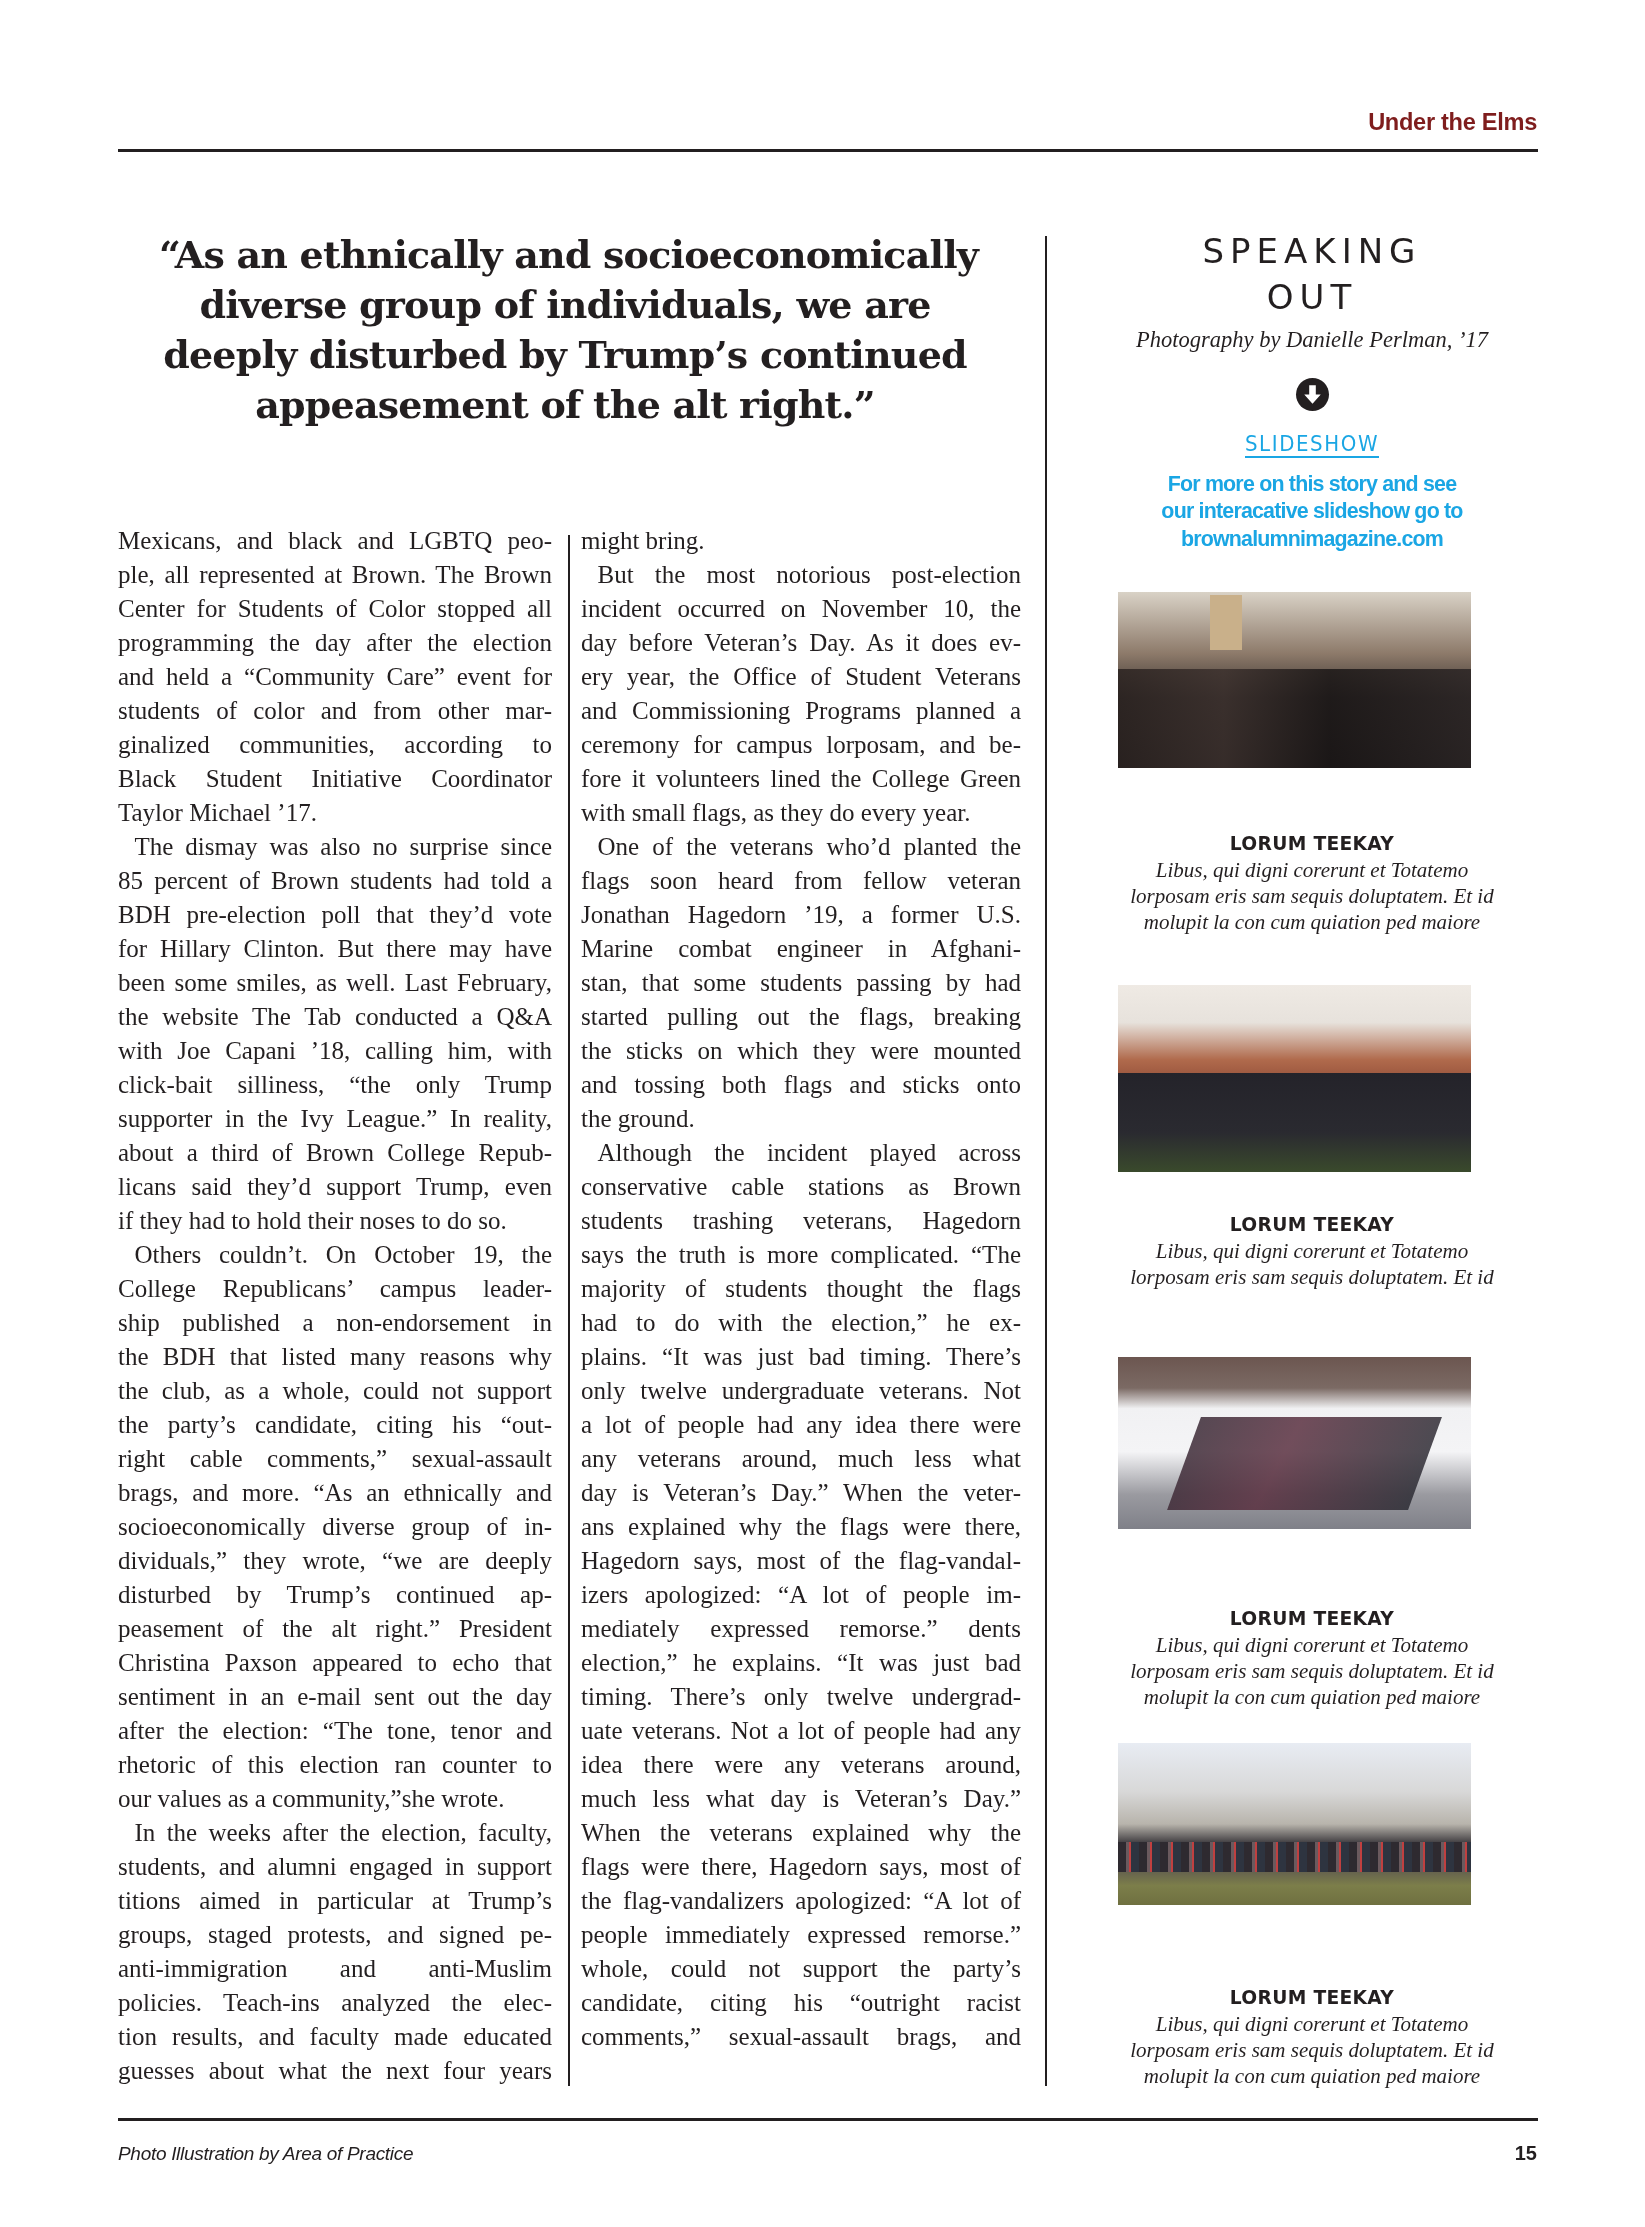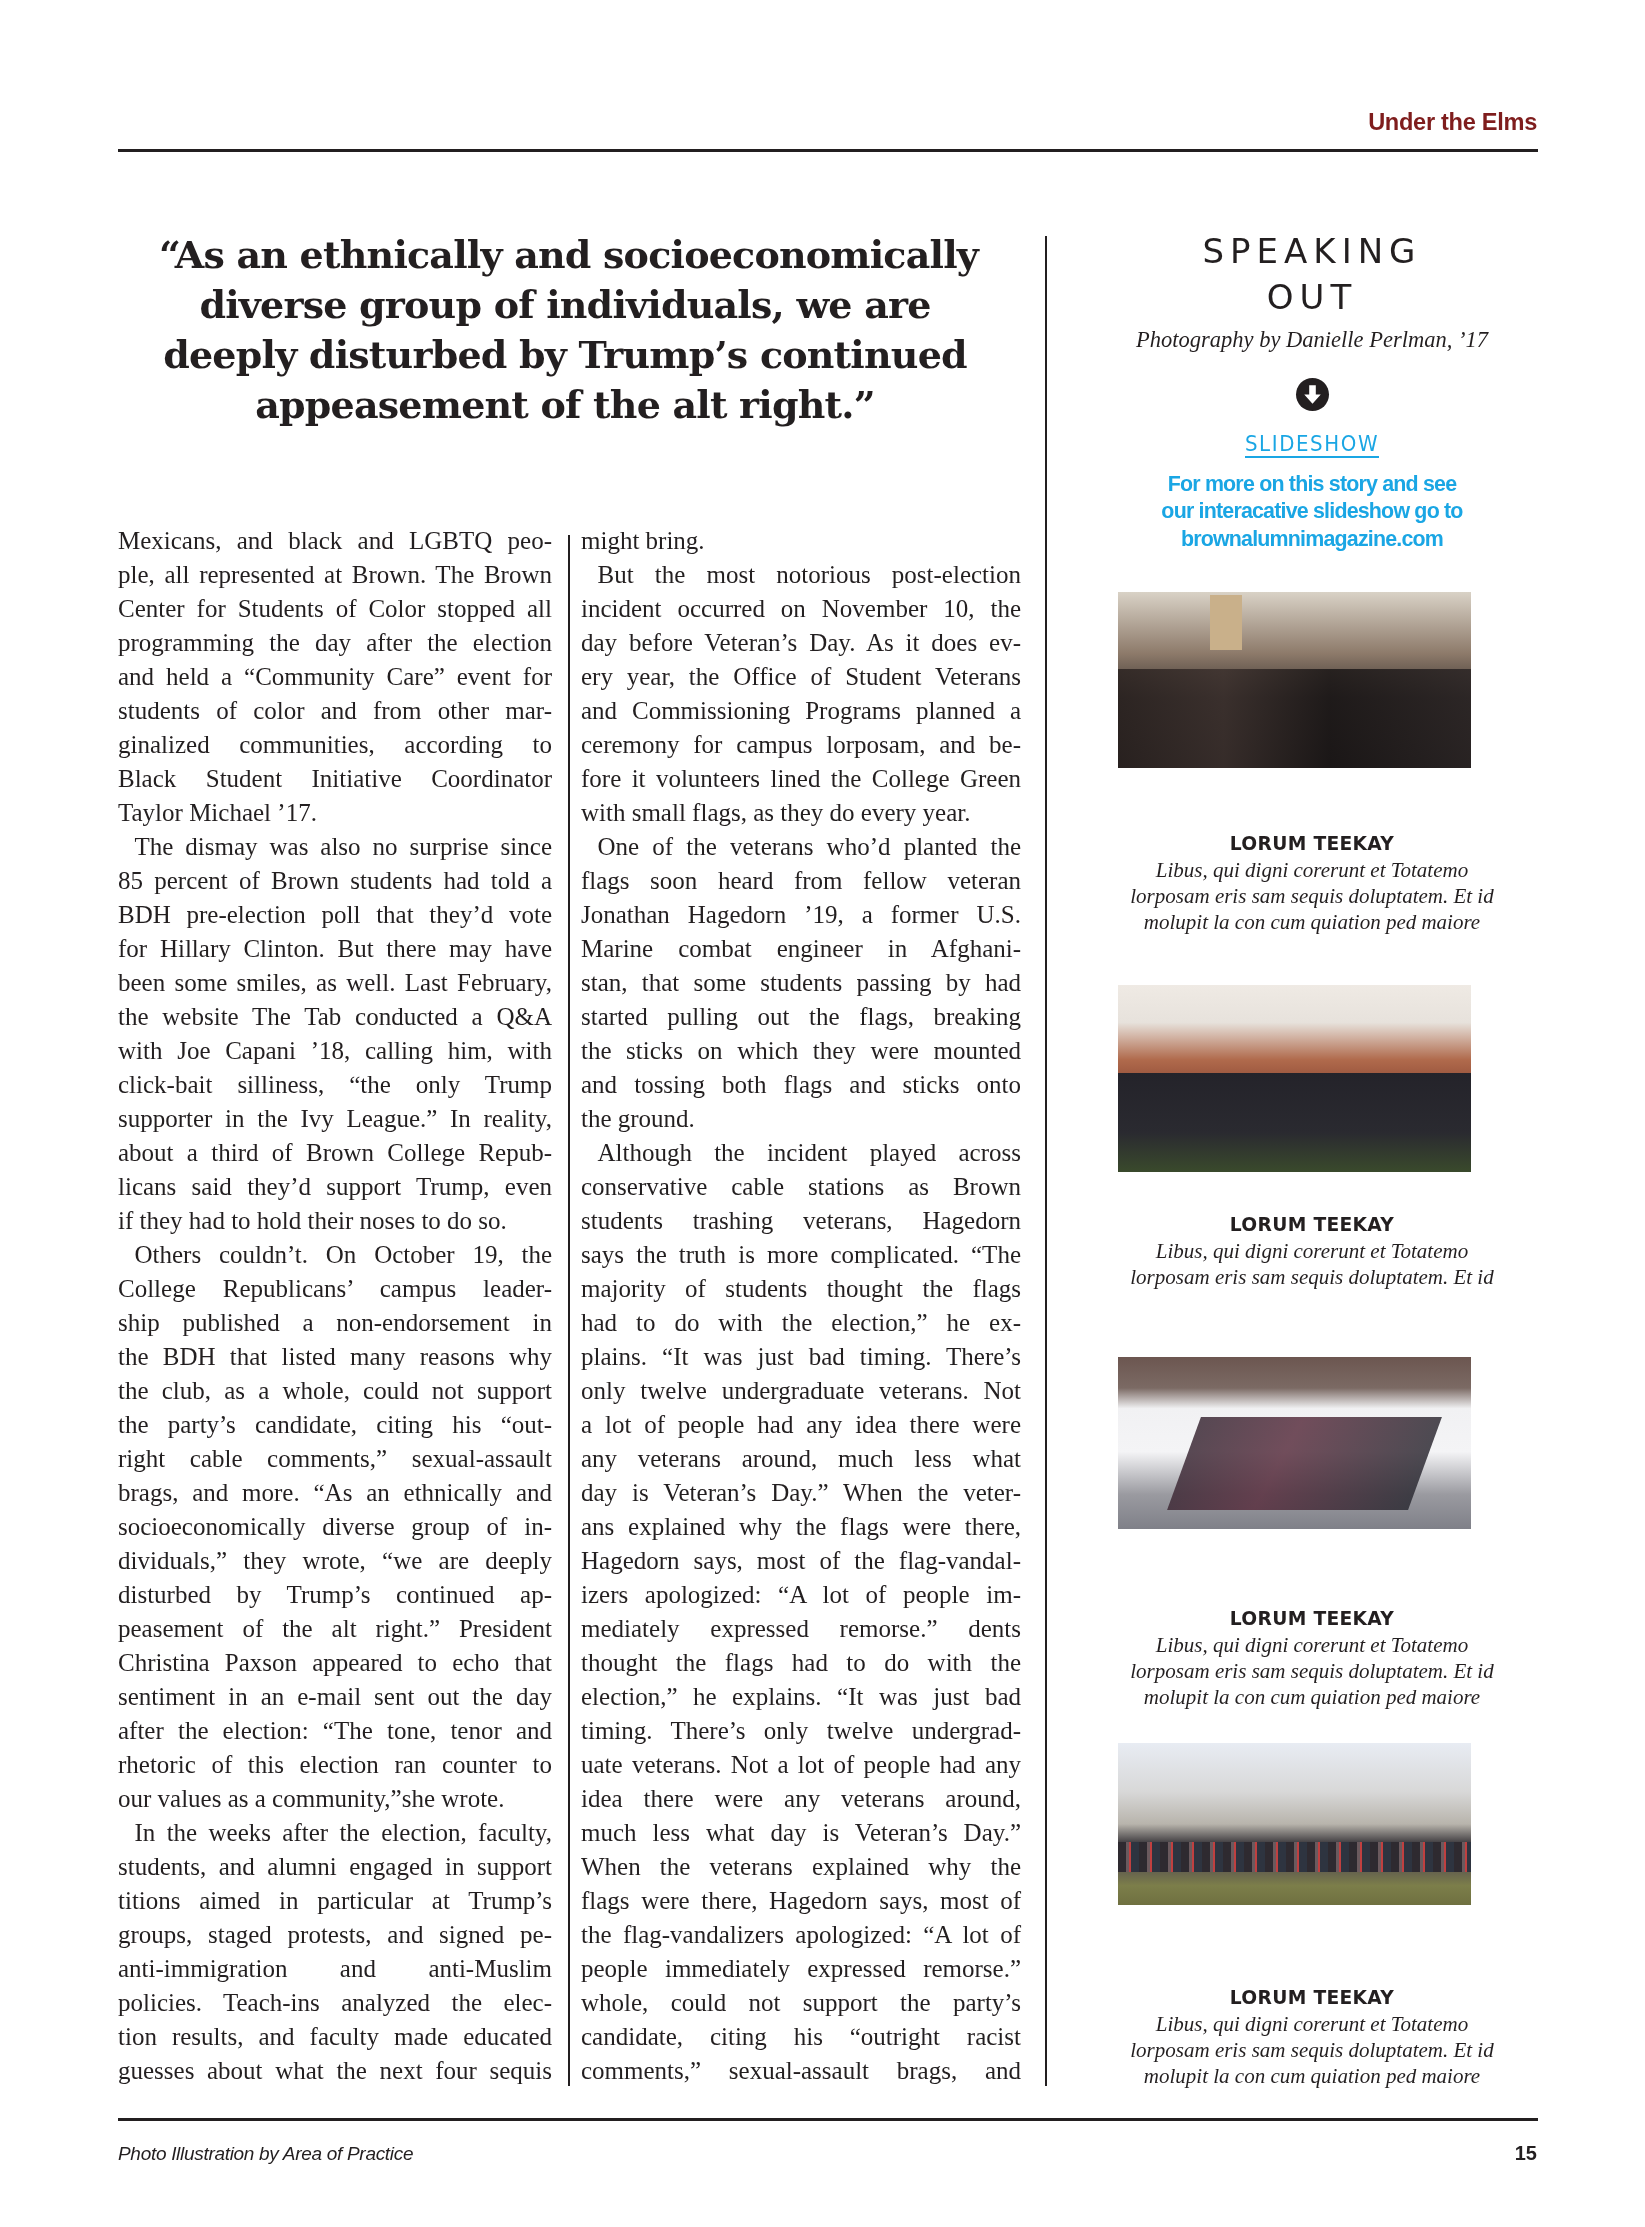--- a/index.html
+++ b/index.html
@@ -109,21 +109,21 @@
     <span class="ln">after the election: “The tone, tenor and</span>
     <span class="ln">rhetoric of this election ran counter to</span>
     <span class="ln last">our values as a community,”she wrote.</span>
     <span class="ln indent">In the weeks after the election, faculty,</span>
     <span class="ln">students, and alumni engaged in support</span>
     <span class="ln">titions aimed in particular at Trump’s</span>
     <span class="ln">groups, staged protests, and signed pe-</span>
     <span class="ln">anti-immigration and anti-Muslim</span>
     <span class="ln">policies. Teach-ins analyzed the elec-</span>
     <span class="ln">tion results, and faculty made educated</span>
-    <span class="ln">guesses about what the next four sequis</span>
+    <span class="ln">guesses about what the next four years</span>
   </div>
 <div id="col-right" class="col">
     <span class="ln last">might bring.</span>
     <span class="ln indent">But the most notorious post-election</span>
     <span class="ln">incident occurred on November 10, the</span>
     <span class="ln">day before Veteran’s Day. As it does ev-</span>
     <span class="ln">ery year, the Office of Student Veterans</span>
     <span class="ln">and Commissioning Programs planned a</span>
     <span class="ln">ceremony for campus lorposam, and be-</span>
     <span class="ln">fore it volunteers lined the College Green</span>
@@ -145,21 +145,20 @@
     <span class="ln">had to do with the election,” he ex-</span>
     <span class="ln">plains. “It was just bad timing. There’s</span>
     <span class="ln">only twelve undergraduate veterans. Not</span>
     <span class="ln">a lot of people had any idea there were</span>
     <span class="ln">any veterans around, much less what</span>
     <span class="ln">day is Veteran’s Day.” When the veter-</span>
     <span class="ln">ans explained why the flags were there,</span>
     <span class="ln">Hagedorn says, most of the flag-vandal-</span>
     <span class="ln">izers apologized: “A lot of people im-</span>
     <span class="ln">mediately expressed remorse.”  dents</span>
-    <span class="ln">thought the flags had to do with the</span>
     <span class="ln">election,” he explains. “It was just bad</span>
     <span class="ln">timing. There’s only twelve undergrad-</span>
     <span class="ln">uate veterans. Not a lot of people had any</span>
     <span class="ln">idea there were any veterans around,</span>
     <span class="ln">much less what day is Veteran’s Day.”</span>
     <span class="ln">When the veterans explained why the</span>
     <span class="ln">flags were there, Hagedorn says, most of</span>
     <span class="ln">the flag-vandalizers apologized: “A lot of</span>
     <span class="ln">people immediately expressed remorse.”</span>
     <span class="ln">whole, could not support the party’s</span>

